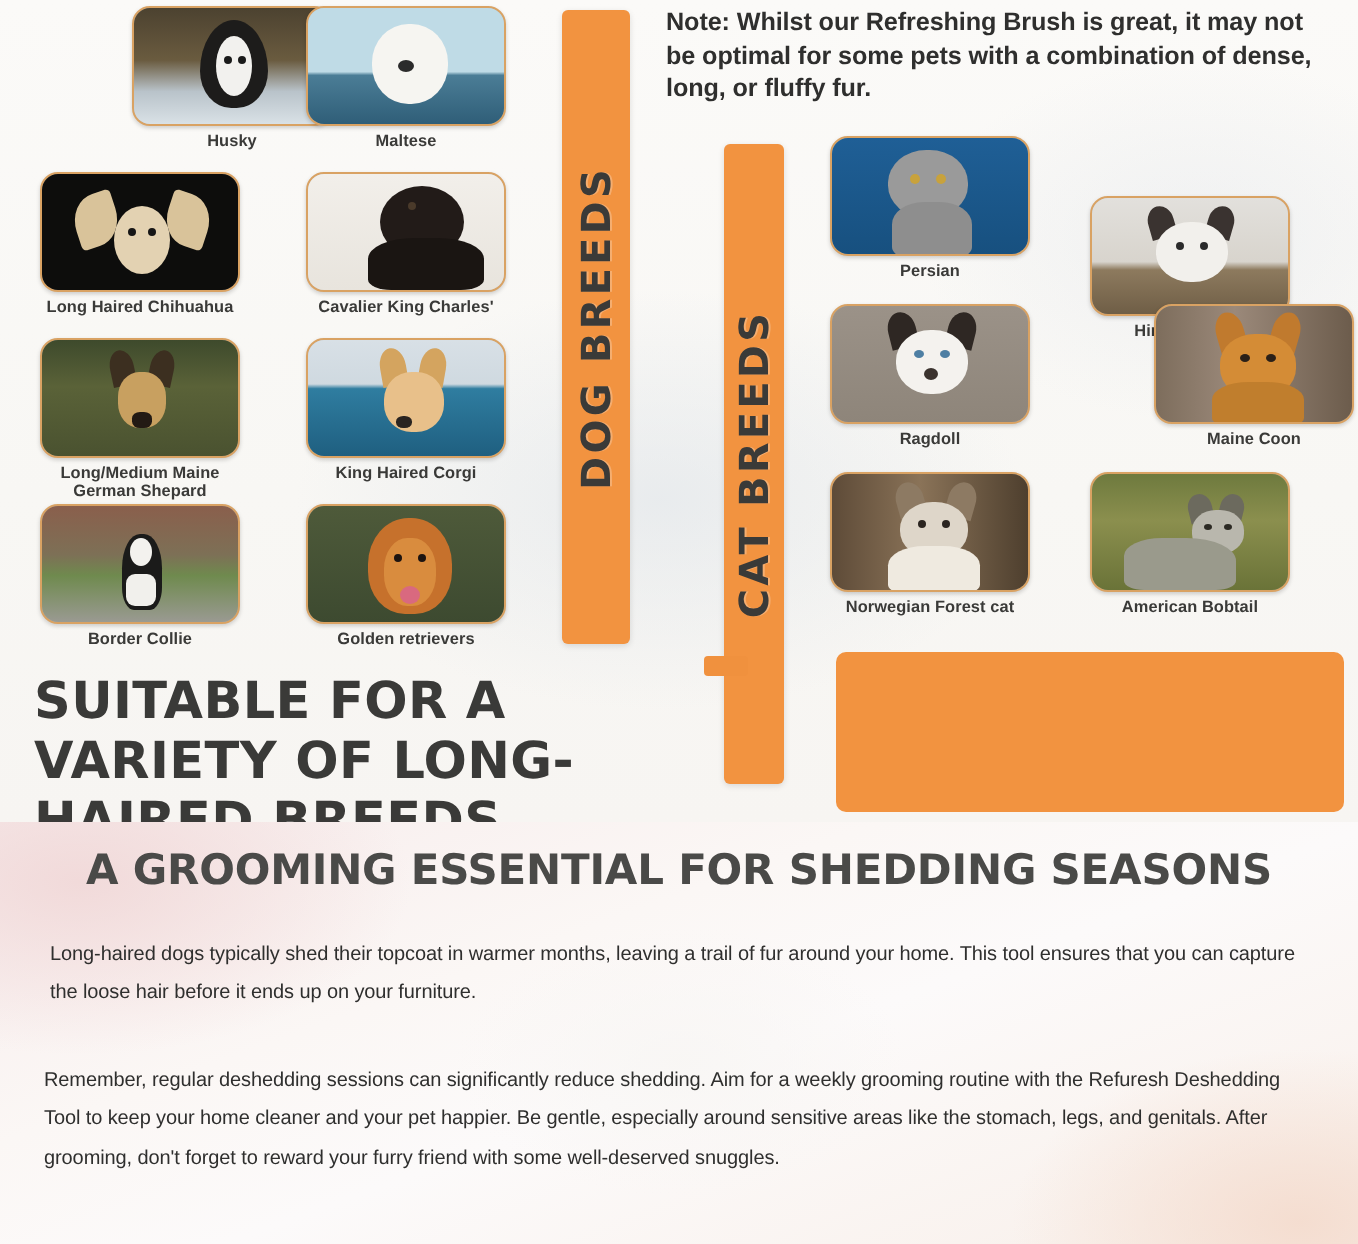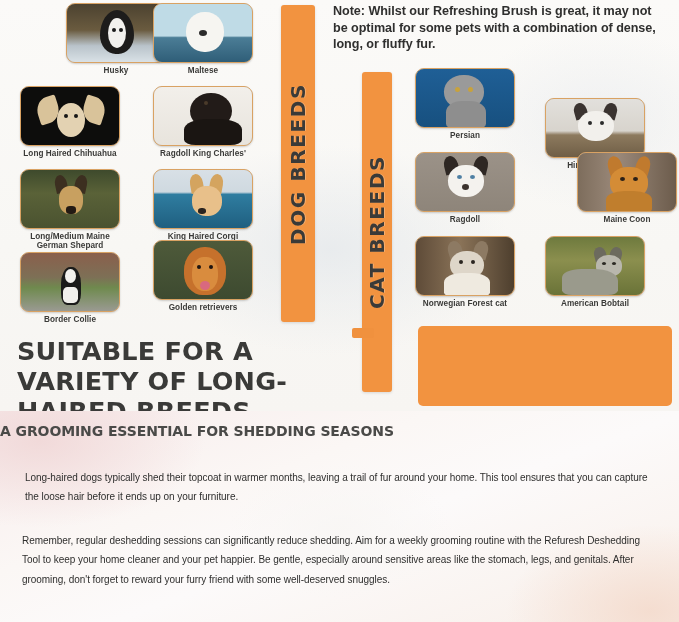--- a/index.html
+++ b/index.html
@@ -81,23 +81,23 @@
   
   .bottom-section{
     position:absolute;left:0;top:411px;width:679px;height:211px;
     background:
       radial-gradient(ellipse 230px 120px at 40px 30px, rgba(240,214,214,.85), rgba(240,214,214,0) 72%),
       radial-gradient(ellipse 200px 120px at 650px 200px, rgba(244,219,205,.9), rgba(244,219,205,0) 72%),
       radial-gradient(ellipse 150px 90px at 340px 120px, rgba(248,246,244,.9), rgba(248,246,244,0) 75%),
       linear-gradient(160deg,#f7ecec 0%,#fbf7f5 35%,#fcfafa 55%,#f8efe9 100%);
   }
   .sub-headline{
-    position:absolute;left:0;top:12px;width:679px;
+    position:absolute;left:0;top:12px;width:679px;text-align:center;
     font-family:"DejaVu Sans", sans-serif;
-    font-weight:bold;font-size:14px;letter-spacing:-.1px;
+    font-weight:bold;font-size:21px;letter-spacing:-.1px;
     color:#4a4a48;text-transform:uppercase;
   }
   .body-p{
     position:absolute;text-align:left;
     font-size:10px;line-height:19.4px;color:#2f2f2e;font-weight:500;
     letter-spacing:-.05px;
     margin-top:12px;
   }
   #p1{left:25px;top:45px;width:629px;}
   #p2{left:22px;top:108px;width:635px;}
@@ -143,21 +143,21 @@
         <div class="cap">Long Haired Chihuahua</div>
       </div>
 
       <div class="card" style="left:153px;top:86px;">
         <div class="thumb">
           <div class="ph" style="background:linear-gradient(180deg,#f2efea 0%,#e8e4dd 100%);"></div>
           <div style="position:absolute;left:36px;top:6px;width:42px;height:36px;border-radius:50%;background:#221b18;"></div>
           <div style="position:absolute;left:30px;top:32px;width:58px;height:26px;border-radius:40% 40% 20% 20%;background:#1a1512;"></div>
           <div style="position:absolute;left:50px;top:14px;width:4px;height:4px;border-radius:50%;background:#4a3a2a;"></div>
         </div>
-        <div class="cap">Ragdoll King Charles'</div>
+        <div class="cap">Cavalier King Charles'</div>
       </div>
 
       <div class="card" style="left:20px;top:169px;">
         <div class="thumb">
           <div class="ph" style="background:linear-gradient(180deg,#3e4a2c 0%,#5a6238 40%,#4a5230 100%);"></div>
           <div style="position:absolute;left:34px;top:5px;width:12px;height:18px;border-radius:50% 50% 0 0;background:#3c2f20;transform:rotate(-12deg);"></div>
           <div style="position:absolute;left:54px;top:5px;width:12px;height:18px;border-radius:50% 50% 0 0;background:#3c2f20;transform:rotate(12deg);"></div>
           <div style="position:absolute;left:38px;top:16px;width:24px;height:28px;border-radius:44%;background:#c8a060;"></div>
           <div style="position:absolute;left:45px;top:36px;width:10px;height:8px;border-radius:40%;background:#231a14;"></div>
         </div>
@@ -178,21 +178,21 @@
       <div class="card" style="left:20px;top:252px;">
         <div class="thumb">
           <div class="ph" style="background:linear-gradient(180deg,#8a5f4c 0%,#7d7056 42%,#6f8a4e 60%,#9a9a92 100%);"></div>
           <div style="position:absolute;left:40px;top:14px;width:20px;height:38px;border-radius:45% 45% 30% 30%;background:#1b1b1a;"></div>
           <div style="position:absolute;left:44px;top:16px;width:11px;height:14px;border-radius:50%;background:#f3f2ee;"></div>
           <div style="position:absolute;left:42px;top:34px;width:15px;height:16px;background:#f1f0ec;border-radius:30%;"></div>
         </div>
         <div class="cap">Border Collie</div>
       </div>
 
-      <div class="card" style="left:153px;top:240px;">
+      <div class="card" style="left:153px;top:252px;">
         <div class="thumb">
           <div class="ph" style="background:linear-gradient(180deg,#4e5a3a 0%,#3d4a30 100%);"></div>
           <div style="position:absolute;left:30px;top:6px;width:42px;height:48px;border-radius:48% 48% 44% 44%;background:#c6712c;"></div>
           <div style="position:absolute;left:38px;top:16px;width:26px;height:34px;border-radius:45%;background:#d98c3e;"></div>
           <div style="position:absolute;left:43px;top:24px;width:4px;height:4px;border-radius:50%;background:#1d1410;"></div>
           <div style="position:absolute;left:55px;top:24px;width:4px;height:4px;border-radius:50%;background:#1d1410;"></div>
           <div style="position:absolute;left:46px;top:40px;width:10px;height:9px;border-radius:50%;background:#d9697f;"></div>
         </div>
         <div class="cap">Golden retrievers</div>
       </div>

